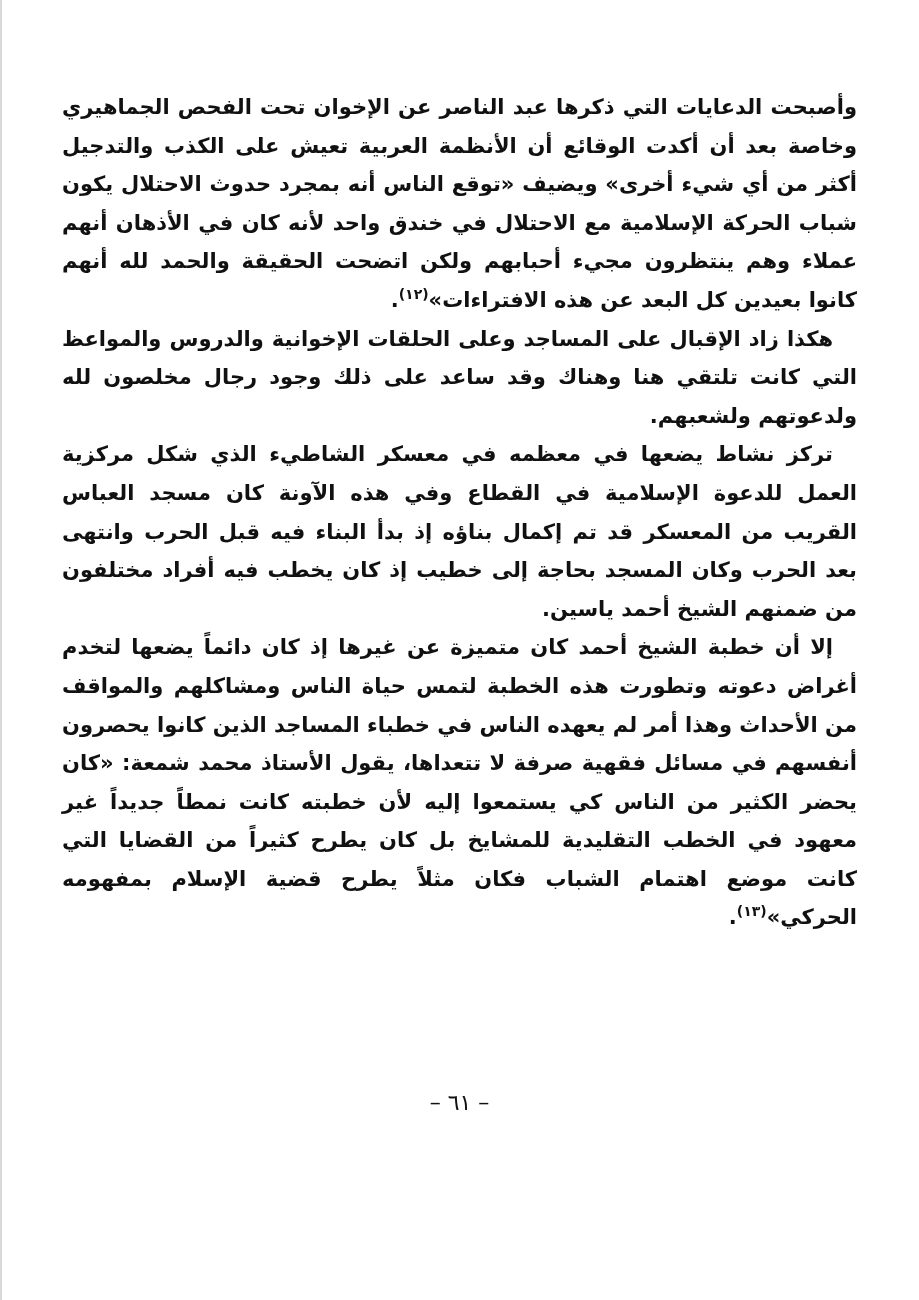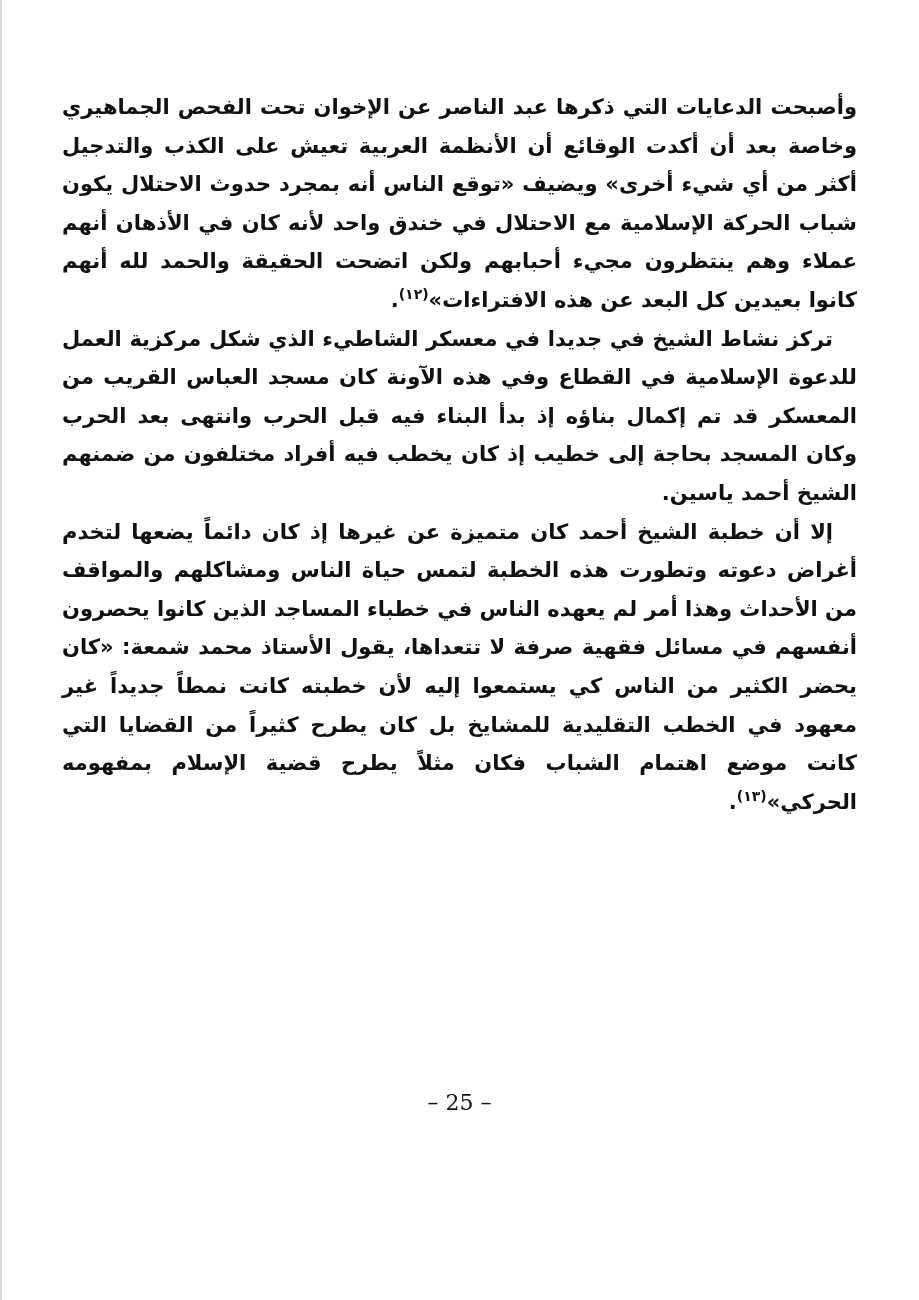--- a/index.html
+++ b/index.html
@@ -60,20 +60,23 @@
 </head>
 <body>
 
 <div class="page-edge"></div>
 
 <main class="page">
   <p class="para">
     <span>وأصبحت الدعايات التي ذكرها عبد الناصر عن الإخوان تحت الفحص الجماهيري وخاصة بعد أن أكدت الوقائع أن الأنظمة العربية تعيش على الكذب والتدجيل أكثر من أي شيء أخرى» ويضيف «توقع الناس أنه بمجرد حدوث الاحتلال يكون شباب الحركة الإسلامية مع الاحتلال في خندق واحد لأنه كان في الأذهان أنهم عملاء وهم ينتظرون مجيء أحبابهم ولكن اتضحت الحقيقة والحمد لله أنهم كانوا بعيدين كل البعد عن هذه الافتراءات»</span><sup class="fn">(١٢)</sup><span>.</span>
   </p>
   <p class="para indent">
-    <span>تركز نشاط الشيخ في جديدا في معسكر الشاطيء الذي شكل مركزية العمل للدعوة الإسلامية في القطاع وفي هذه الآونة كان مسجد العباس القريب من المعسكر قد تم إكمال بناؤه إذ بدأ البناء فيه قبل الحرب وانتهى بعد الحرب وكان المسجد بحاجة إلى خطيب إذ كان يخطب فيه أفراد مختلفون من ضمنهم الشيخ أحمد ياسين.</span>
+    <span>هكذا زاد الإقبال على المساجد وعلى الحلقات الإخوانية والدروس والمواعظ التي كانت تلتقي هنا وهناك وقد ساعد على ذلك وجود رجال مخلصون لله ولدعوتهم ولشعبهم.</span>
+  </p>
+  <p class="para indent">
+    <span>تركز نشاط يضعها في معظمه في معسكر الشاطيء الذي شكل مركزية العمل للدعوة الإسلامية في القطاع وفي هذه الآونة كان مسجد العباس القريب من المعسكر قد تم إكمال بناؤه إذ بدأ البناء فيه قبل الحرب وانتهى بعد الحرب وكان المسجد بحاجة إلى خطيب إذ كان يخطب فيه أفراد مختلفون من ضمنهم الشيخ أحمد ياسين.</span>
   </p>
   <p class="para indent">
     <span>إلا أن خطبة الشيخ أحمد كان متميزة عن غيرها إذ كان دائماً يضعها لتخدم أغراض دعوته وتطورت هذه الخطبة لتمس حياة الناس ومشاكلهم والمواقف من الأحداث وهذا أمر لم يعهده الناس في خطباء المساجد الذين كانوا يحصرون أنفسهم في مسائل فقهية صرفة لا تتعداها، يقول الأستاذ محمد شمعة: «كان يحضر الكثير من الناس كي يستمعوا إليه لأن خطبته كانت نمطاً جديداً غير معهود في الخطب التقليدية للمشايخ بل كان يطرح كثيراً من القضايا التي كانت موضع اهتمام الشباب فكان مثلاً يطرح قضية الإسلام بمفهومه الحركي»</span><sup class="fn">(١٣)</sup><span>.</span>
   </p>
 </main>
 
-<div class="page-number">– 25 –</div>
+<div class="page-number">– ٦١ –</div>
 
 </body></html>

